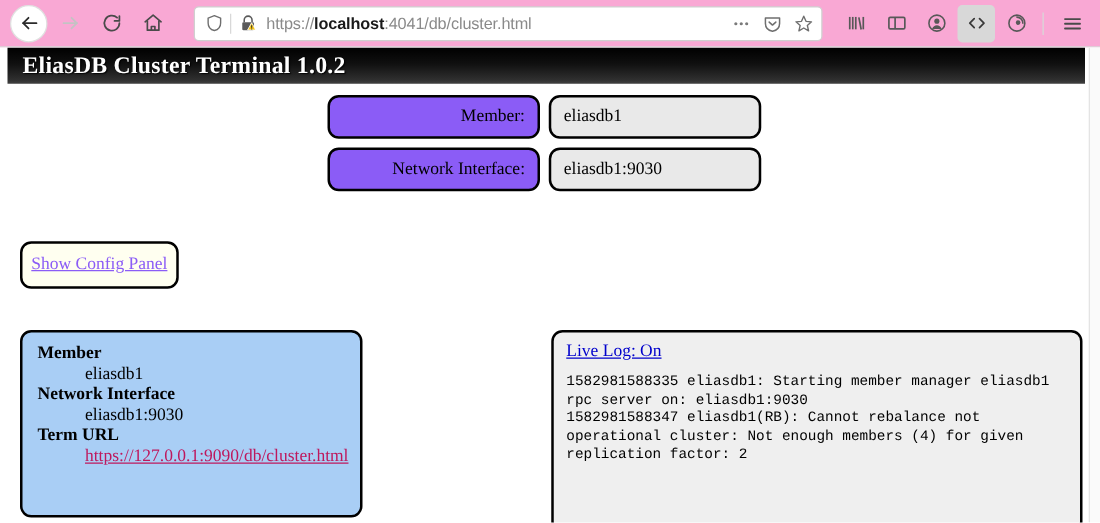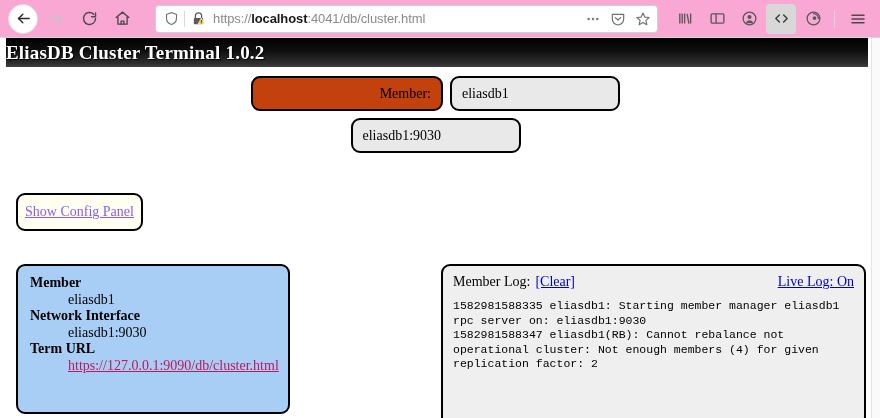--- a/index.html
+++ b/index.html
@@ -89,33 +89,34 @@
     position: absolute; top: 0; left: 6px;
     width: 862px; height: 29px;
     background: linear-gradient(to bottom, #000000 0%, #101010 45%, #2e2e2e 88%, #404040 100%);
     display: flex; align-items: center;
   }
   #app-title {
     font-family: "Liberation Serif", serif;
     font-weight: bold;
     font-size: 19px;
     color: #ffffff;
+    padding-left: 12px;
     text-shadow: 1px 1px 1px rgba(0,0,0,0.9);
     letter-spacing: 0.2px;
   }
 
   
   #form-area { position: absolute; top: 38px; left: 0; width: 871px; }
   .form-row {
     display: flex; justify-content: center;
     margin-bottom: 7px;
   }
   .form-label {
-    width: 192px; height: 35px;
-    background: #c2410c;
+    width: 170px; height: 35px;
+    background: #8b5cf6;
     border: 2px solid #000000;
     border-radius: 9px;
     display: flex; align-items: center; justify-content: flex-end;
     padding-right: 10px;
     font-family: "Liberation Serif", serif;
     font-size: 14px;
     color: #000000;
     margin-right: 7px;
   }
   .form-value {
@@ -330,20 +331,21 @@
   </div>
 
   <div id="form-area">
 
     <div class="form-row">
       <div class="form-label">Member:</div>
       <div class="form-value">eliasdb1</div>
     </div>
 
     <div class="form-row">
+      <div class="form-label">Network Interface:</div>
       <div class="form-value">eliasdb1:9030</div>
     </div>
 
   </div>
 
   <div id="config-btn-wrap">
     <span id="config-btn-link">Show Config Panel</span>
   </div>
 
   <div id="info-panel">
@@ -354,23 +356,19 @@
     <div class="info-val">eliasdb1:9030</div>
 
     <div class="info-key">Term URL</div>
     <div class="info-val">
       <a>https://127.0.0.1:9090/db/cluster.html</a>
     </div>
   </div>
 
   <div id="log-panel">
     <div id="log-header">
-      <span id="log-header-left">
-        <span>Member Log:</span>
-        <span id="log-clear-link">[Clear]</span>
-      </span>
       <span id="log-live-link">Live Log: On</span>
     </div>
     <div id="log-body">1582981588335 eliasdb1: Starting member manager eliasdb1 rpc server on: eliasdb1:9030
 1582981588347 eliasdb1(RB): Cannot rebalance not operational cluster: Not enough members (4) for given replication factor: 2</div>
   </div>
 
 </div>
 
 </body></html>

